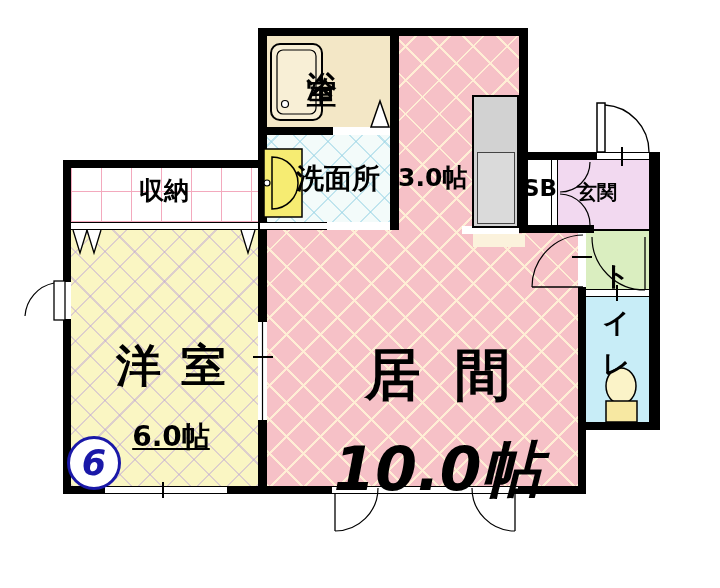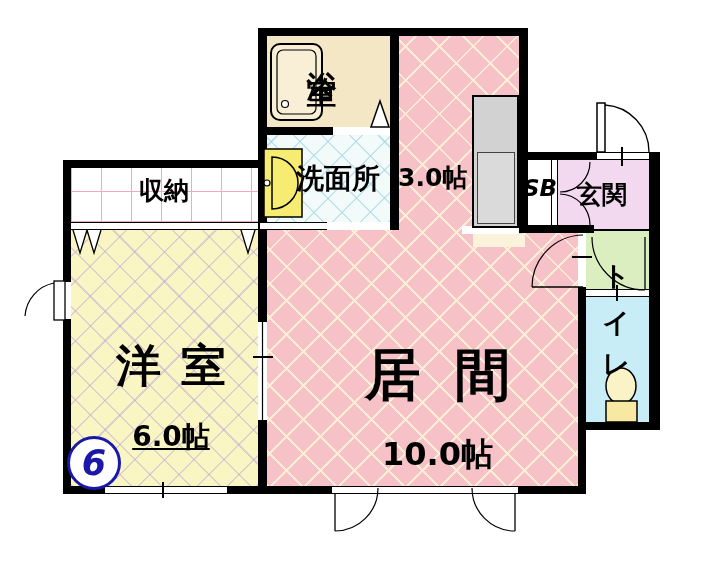--- a/index.html
+++ b/index.html
@@ -146,36 +146,36 @@
   </svg>
 
   <div class="label vtext" style="left:306px;top:47px;font-size:30px;letter-spacing:4px;">浴室</div>
 
   <div class="label" style="left:296px;top:164px;font-size:28px;">洗面所</div>
 
   <div class="label" style="left:398px;top:112px;font-size:25px;">
     <div>3.0帖</div>
   </div>
 
-  <div class="label" style="left:523px;top:176px;font-size:23px;font-style:italic;">SB</div>
+  <div class="label" style="left:523px;top:176px;font-size:23px;">SB</div>
 
-  <div class="label" style="left:577px;top:182px;font-size:25px;">玄関</div>
+  <div class="label" style="left:577px;top:182px;font-size:20px;">玄関</div>
 
 
   <div class="label vtext" style="left:602px;top:246px;font-size:27px;letter-spacing:14px;">トイレ</div>
 
   <div class="label" style="left:139px;top:178px;font-size:25px;">収納</div>
 
   <div class="label" style="left:71px;top:308px;width:200px;text-align:center;">
     <div style="font-size:45px;letter-spacing:20px;margin-right:-20px;">洋室</div>
     <div style="font-size:28px;text-decoration:underline;">6.0帖</div>
   </div>
 
   <div class="label" style="left:300px;top:312px;width:275px;text-align:center;">
     <div style="font-size:56px;letter-spacing:34px;margin-right:-34px;">居間</div>
-    <div style="font-size:32px;">10.0帖</div>
+    <div style="font-size:60px;font-style:italic;">10.0帖</div>
   </div>
 
   <div id="unit-badge" style="left:67px;top:436px;width:48px;height:48px;border:3px solid #1a18a8;">
     <span style="color:#1a18a8;font-size:35px;font-weight:bold;font-style:italic;">6</span>
   </div>
 
 </div>
 
 </body></html>

